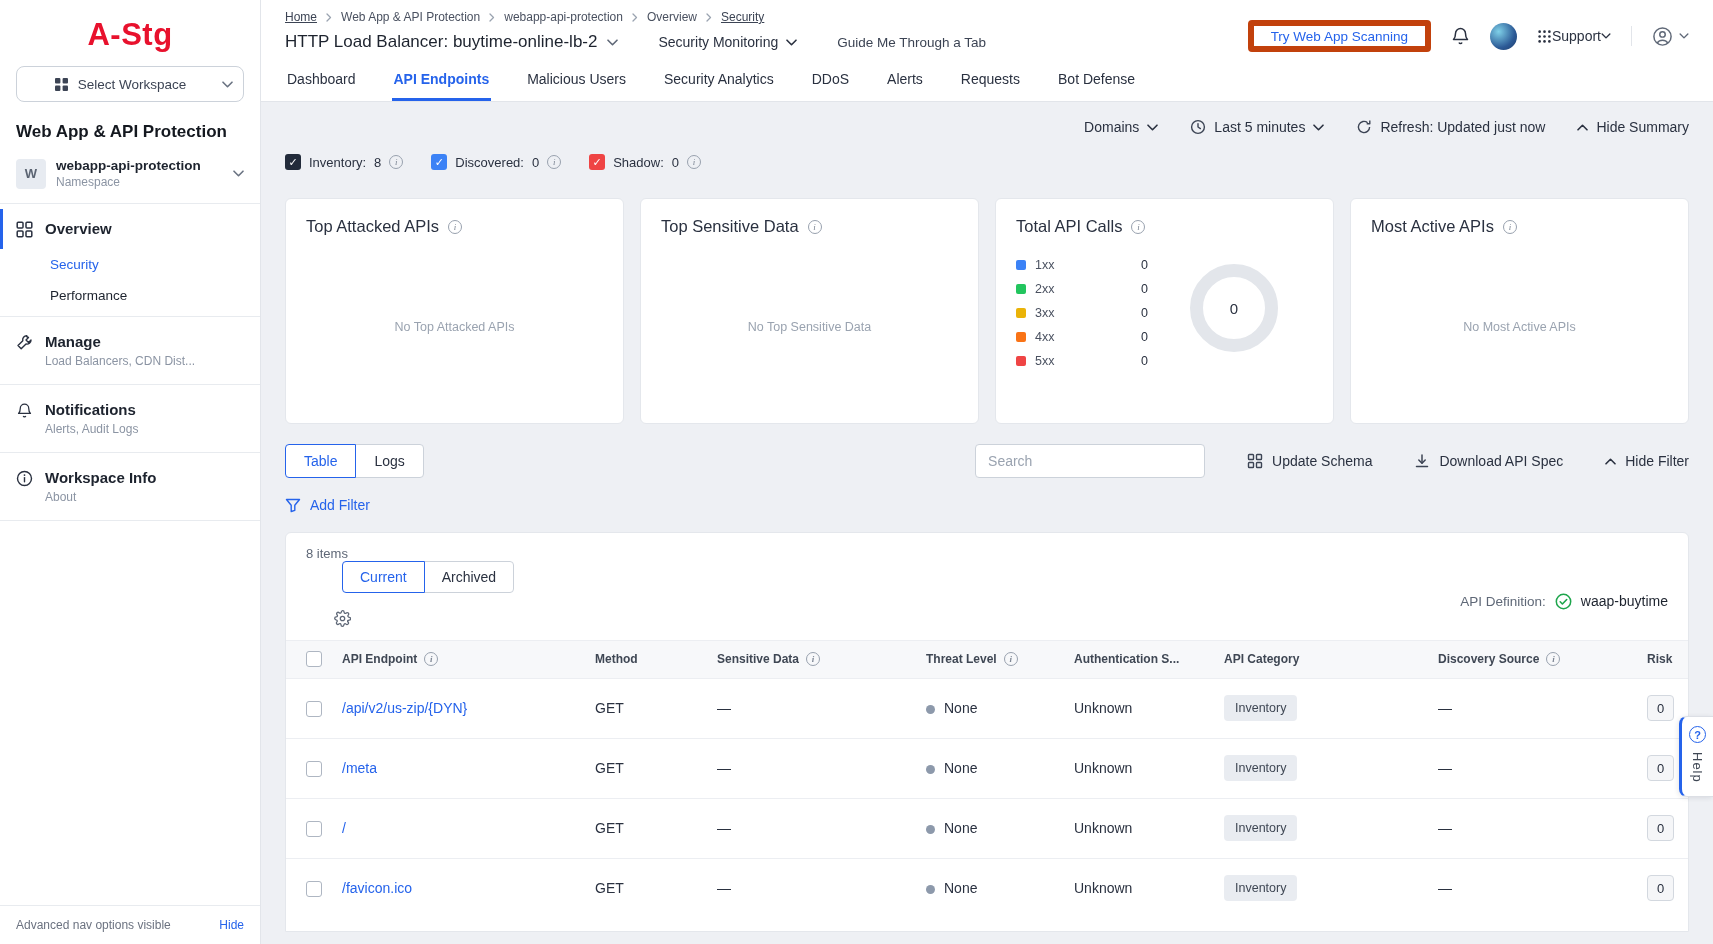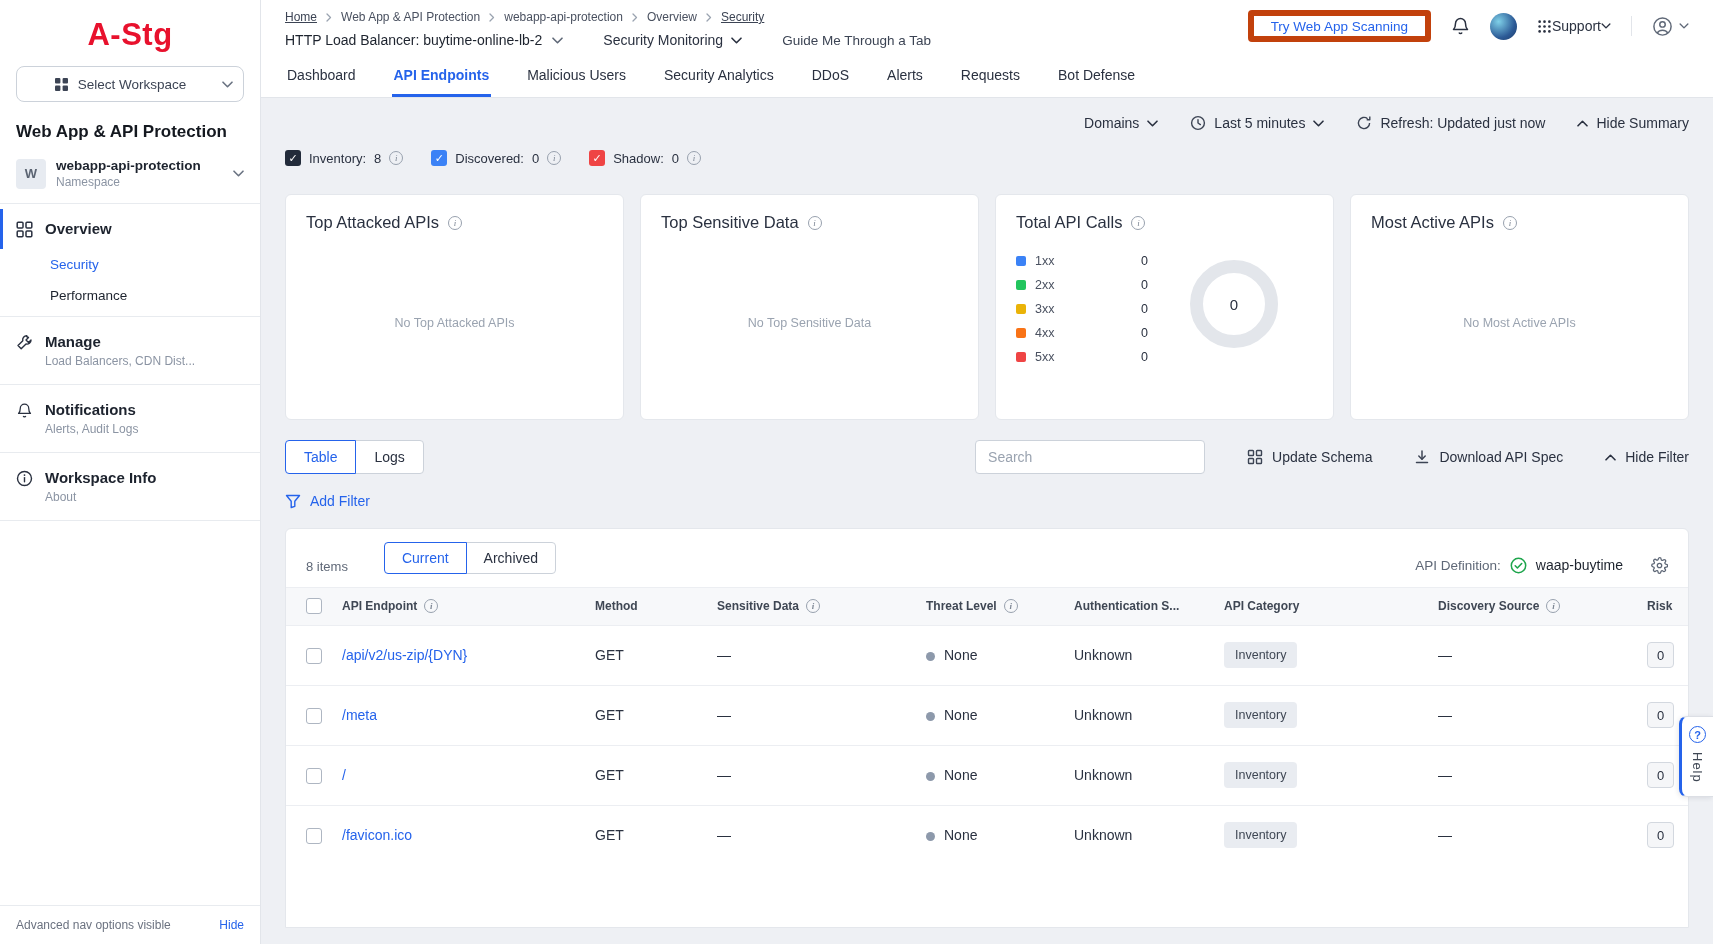--- a/index.html
+++ b/index.html
@@ -25,28 +25,28 @@
   .nav-label { font-size:15px; font-weight:700; color:#1d232e; }
   .nav-sub-label { font-size:12px; color:#8b94a3; margin-top:4px; }
   .nav-child { padding:8px 16px 8px 50px; font-size:13.5px; color:#1d232e; cursor:pointer; }
   .nav-child.active { color:#2563eb; }
   .sb-footer { position:absolute; bottom:0; left:0; right:0; border-top:1px solid #e8ebef; padding:12px 16px; display:flex; justify-content:space-between; align-items:center; background:#fff; }
   .sb-footer-text { font-size:12px; color:#6b7280; }
   .sb-footer-action { font-size:12px; color:#2563eb; cursor:pointer; }
 
   
   .main { flex:1; display:flex; flex-direction:column; overflow:hidden; min-width:0; }
-  .topbar { background:#fff; padding:10px 24px 6px; display:flex; align-items:flex-start; }
+  .topbar { background:#fff; padding:10px 24px 6px; display:flex; align-items:flex-end; }
   .topbar-left { flex:1; min-width:0; }
   .breadcrumb { display:flex; align-items:center; gap:9px; font-size:12px; color:#5f6877; }
   .crumb { cursor:pointer; color:#4a5160; }
   .crumb.link { color:#3c4454; text-decoration:underline; }
   .crumb-sep { color:#9aa3b0; display:flex; }
   .title-row { display:flex; align-items:center; margin-top:8px; }
-  .page-title { font-size:14px; font-weight:400; color:#1d232e; }
+  .page-title { font-size:17px; font-weight:400; color:#1d232e; }
   .title-chev { margin-left:10px; color:#5f6877; cursor:pointer; display:flex; }
   .monitoring { margin-left:40px; font-size:14px; color:#2a3140; display:flex; gap:8px; align-items:center; cursor:pointer; }
   .guide { margin-left:40px; font-size:13.5px; color:#3c4454; cursor:pointer; }
   .topbar-right { display:flex; align-items:center; gap:20px; }
   .scan-btn { height:32px; padding:0 17px; border:6px solid #c2410c; color:#2563eb; border-radius:4px; background:#fff; font-size:13.5px; cursor:pointer; font-family:inherit; }
   .icon-btn { color:#2a3140; cursor:pointer; display:flex; align-items:center; }
   .avatar { width:27px; height:27px; border-radius:50%; background:radial-gradient(circle at 32% 32%, #7fd0e8, #2c5a96 62%, #1d3a66); cursor:pointer; flex:none; }
   .support { display:flex; align-items:center; gap:0; font-size:14px; color:#2a3140; cursor:pointer; }
   .vdiv { width:1px; height:20px; background:#e2e5ea; }
   .user-menu { display:flex; align-items:center; gap:6px; color:#5f6877; cursor:pointer; }
@@ -86,21 +86,21 @@
   .seg-btn.active { border:1px solid #2563eb; color:#2563eb; position:relative; z-index:1; }
   .search-input { margin-left:auto; width:230px; height:34px; border:1px solid #ccd2da; border-radius:4px; padding:0 12px; font-size:14px; color:#2a3140; font-family:inherit; background:#fff; }
   .search-input::placeholder { color:#9aa3b0; }
   .tool-link { display:flex; align-items:center; gap:9px; font-size:14px; color:#2a3140; margin-left:42px; cursor:pointer; white-space:nowrap; }
   .tool-link .c-icon { display:flex; color:#3c4454; }
 
   .add-filter-row { padding:19px 0 16px; }
   .add-filter { display:inline-flex; gap:9px; align-items:center; color:#2563eb; font-size:14px; cursor:pointer; }
 
   .table-card { background:#fff; border:1px solid #e4e7ec; border-radius:6px 6px 0 0; overflow:hidden; min-height:400px; }
-  .table-topbar { display:flex; align-items:flex-end; padding:13px 20px; }
+  .table-topbar { display:flex; align-items:flex-start; padding:13px 20px;flex-direction:column; }
   .items-count { font-size:13px; color:#5f6877; }
   .table-topbar .seg { margin-left:36px; }
   .table-topbar .seg-btn { height:32px; padding:0 17px; }
   .api-def { margin-left:auto; display:flex; align-items:center; gap:9px; }
   .api-def-label { font-size:13.5px; color:#5f6877; }
   .api-def-name { font-size:14px; color:#1d232e; cursor:pointer; }
   .gear { margin-left:28px; color:#5f6877; cursor:pointer; display:flex; }
 
   table { width:100%; border-collapse:collapse; table-layout:fixed; }
   th { background:#f7f8fa; font-size:12px; color:#3f4754; font-weight:700; text-align:left; height:38px; border-top:1px solid #eceef2; padding:0 8px 0 0; white-space:nowrap; overflow:hidden; }

